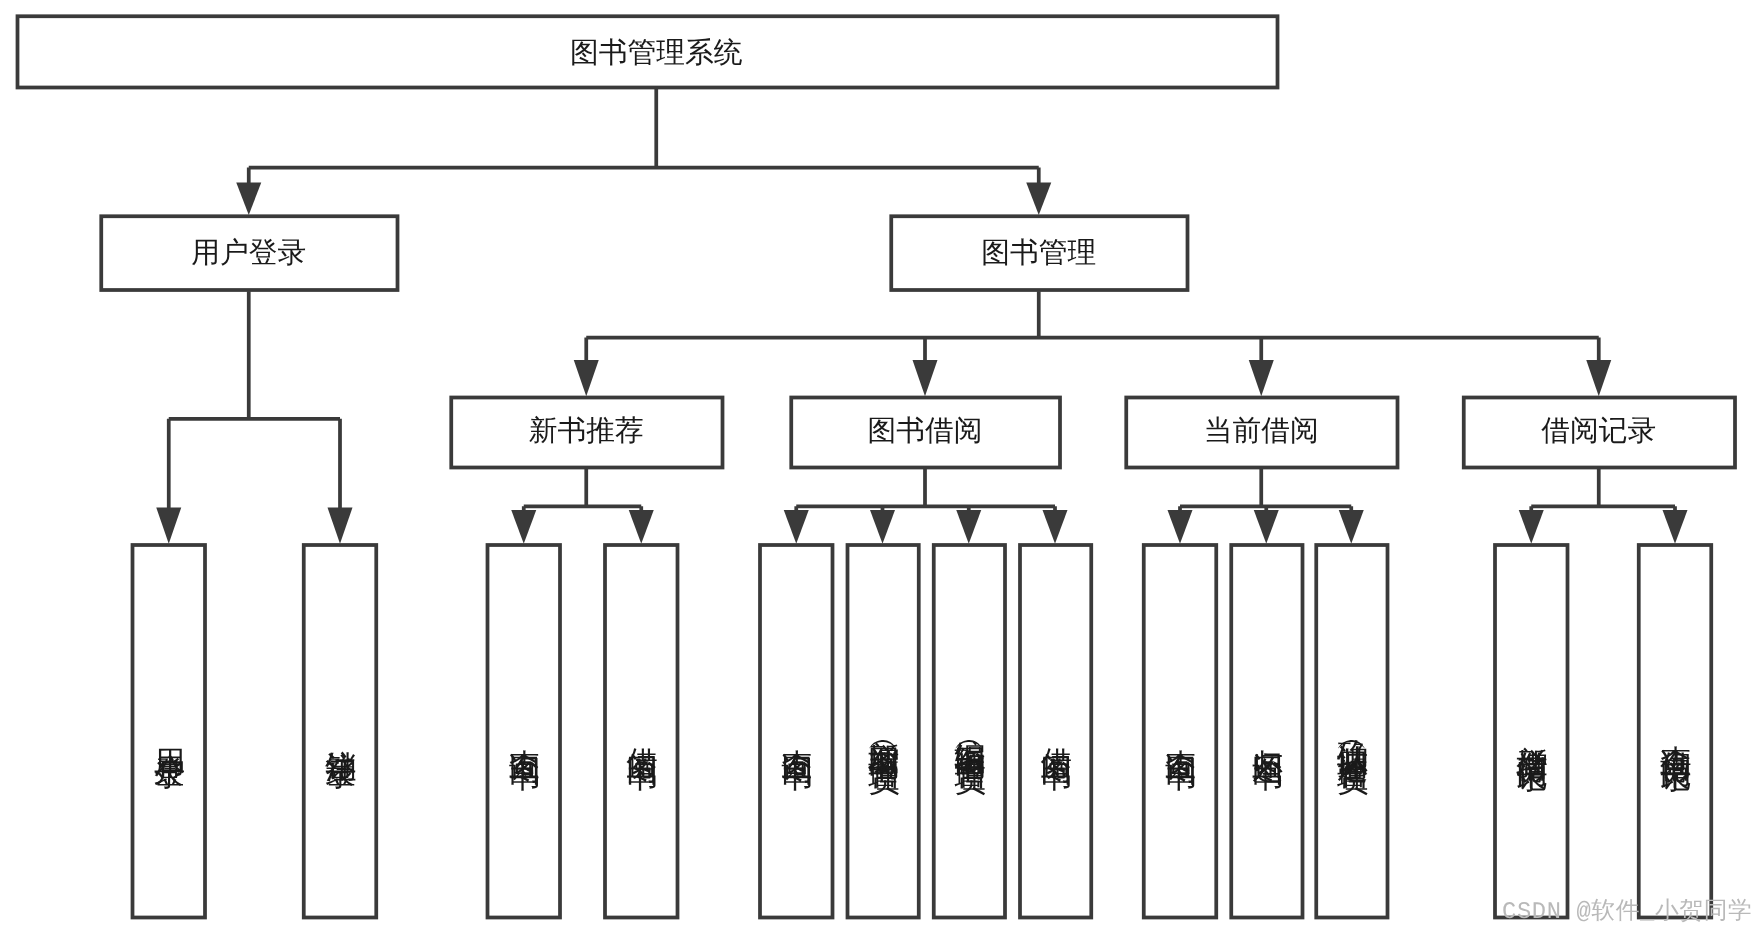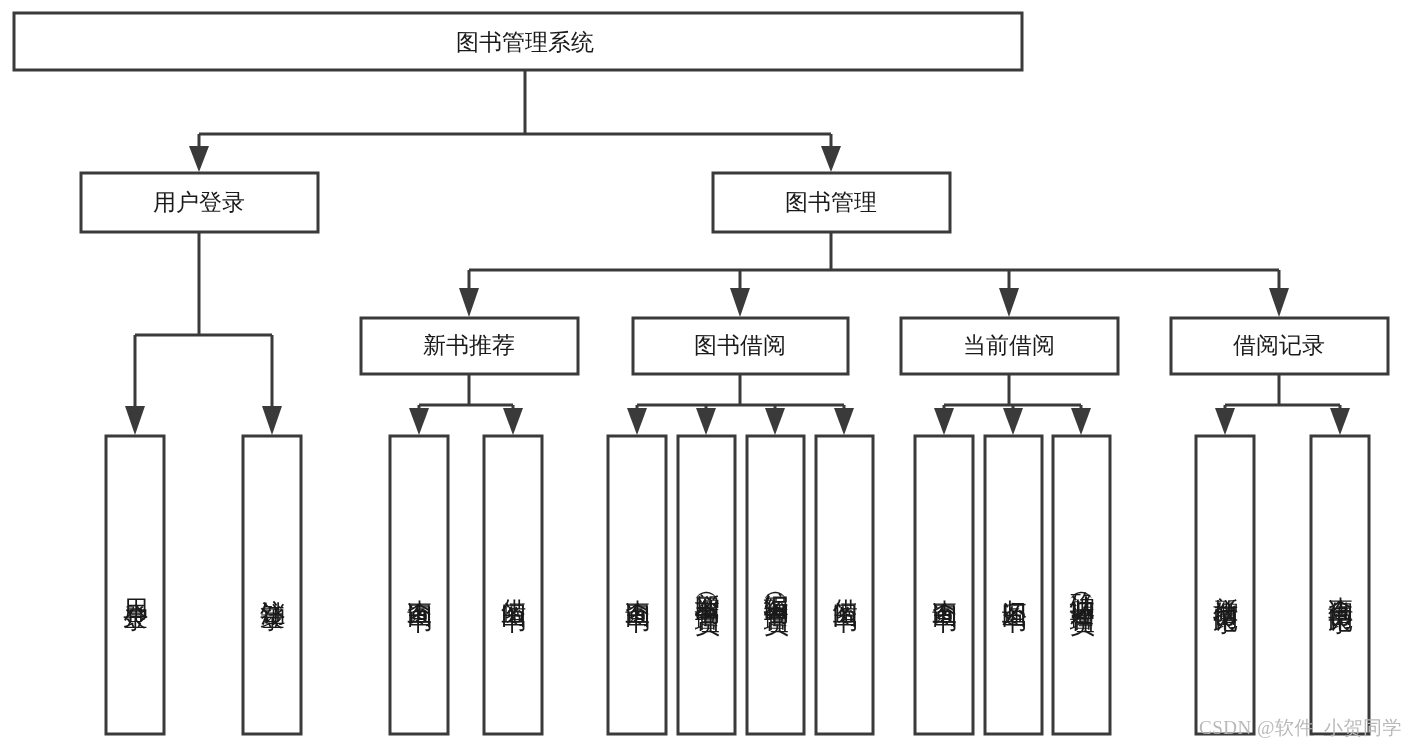--- a/index.html
+++ b/index.html
@@ -64,21 +64,21 @@
     font-size: 25px;
     line-height: 1.05;
     letter-spacing: 3px;
     color: #1a1a1a;
     white-space: nowrap;
   }
   .watermark {
     position: absolute;
     right: 14px;
     bottom: 6px;
-    font-family: Liberation Serif, serif;
+    font-family: Liberation Mono, monospace;
     font-size: 19px;
     color: #b9b9b9;
     letter-spacing: 0.5px;
     user-select: none;
     white-space: nowrap;
   }
 </style>
 </head>
 <body>
 

